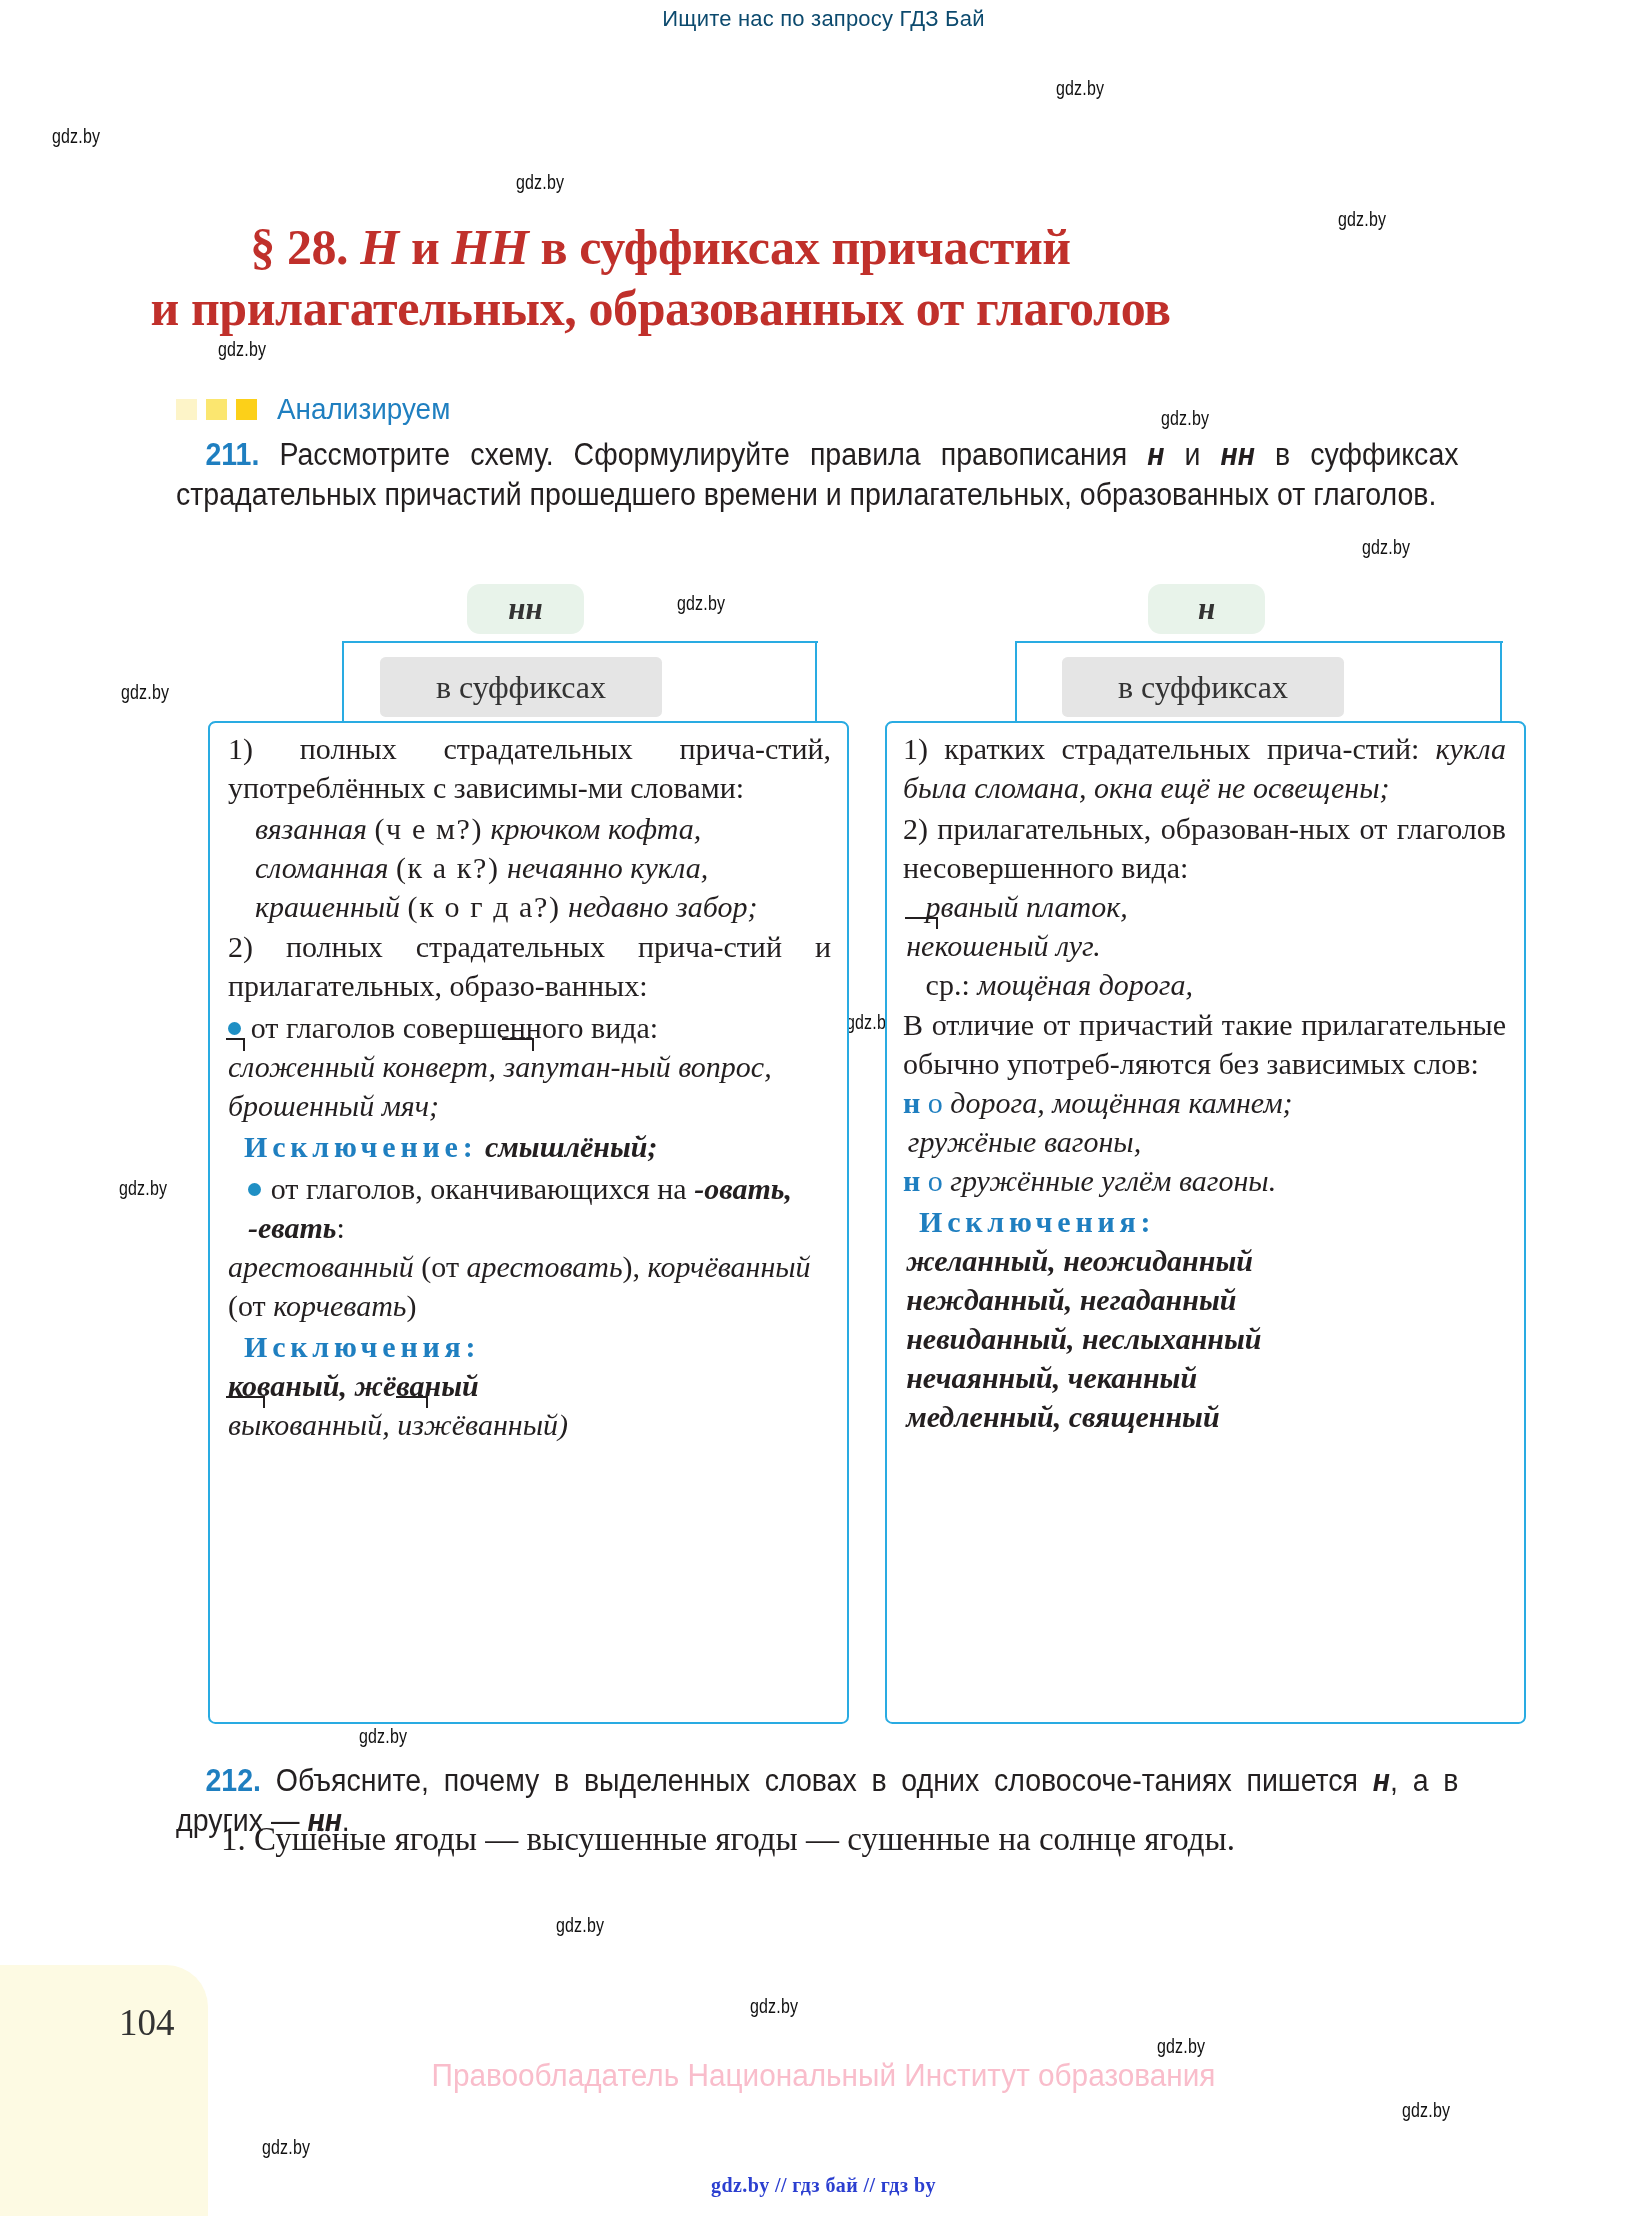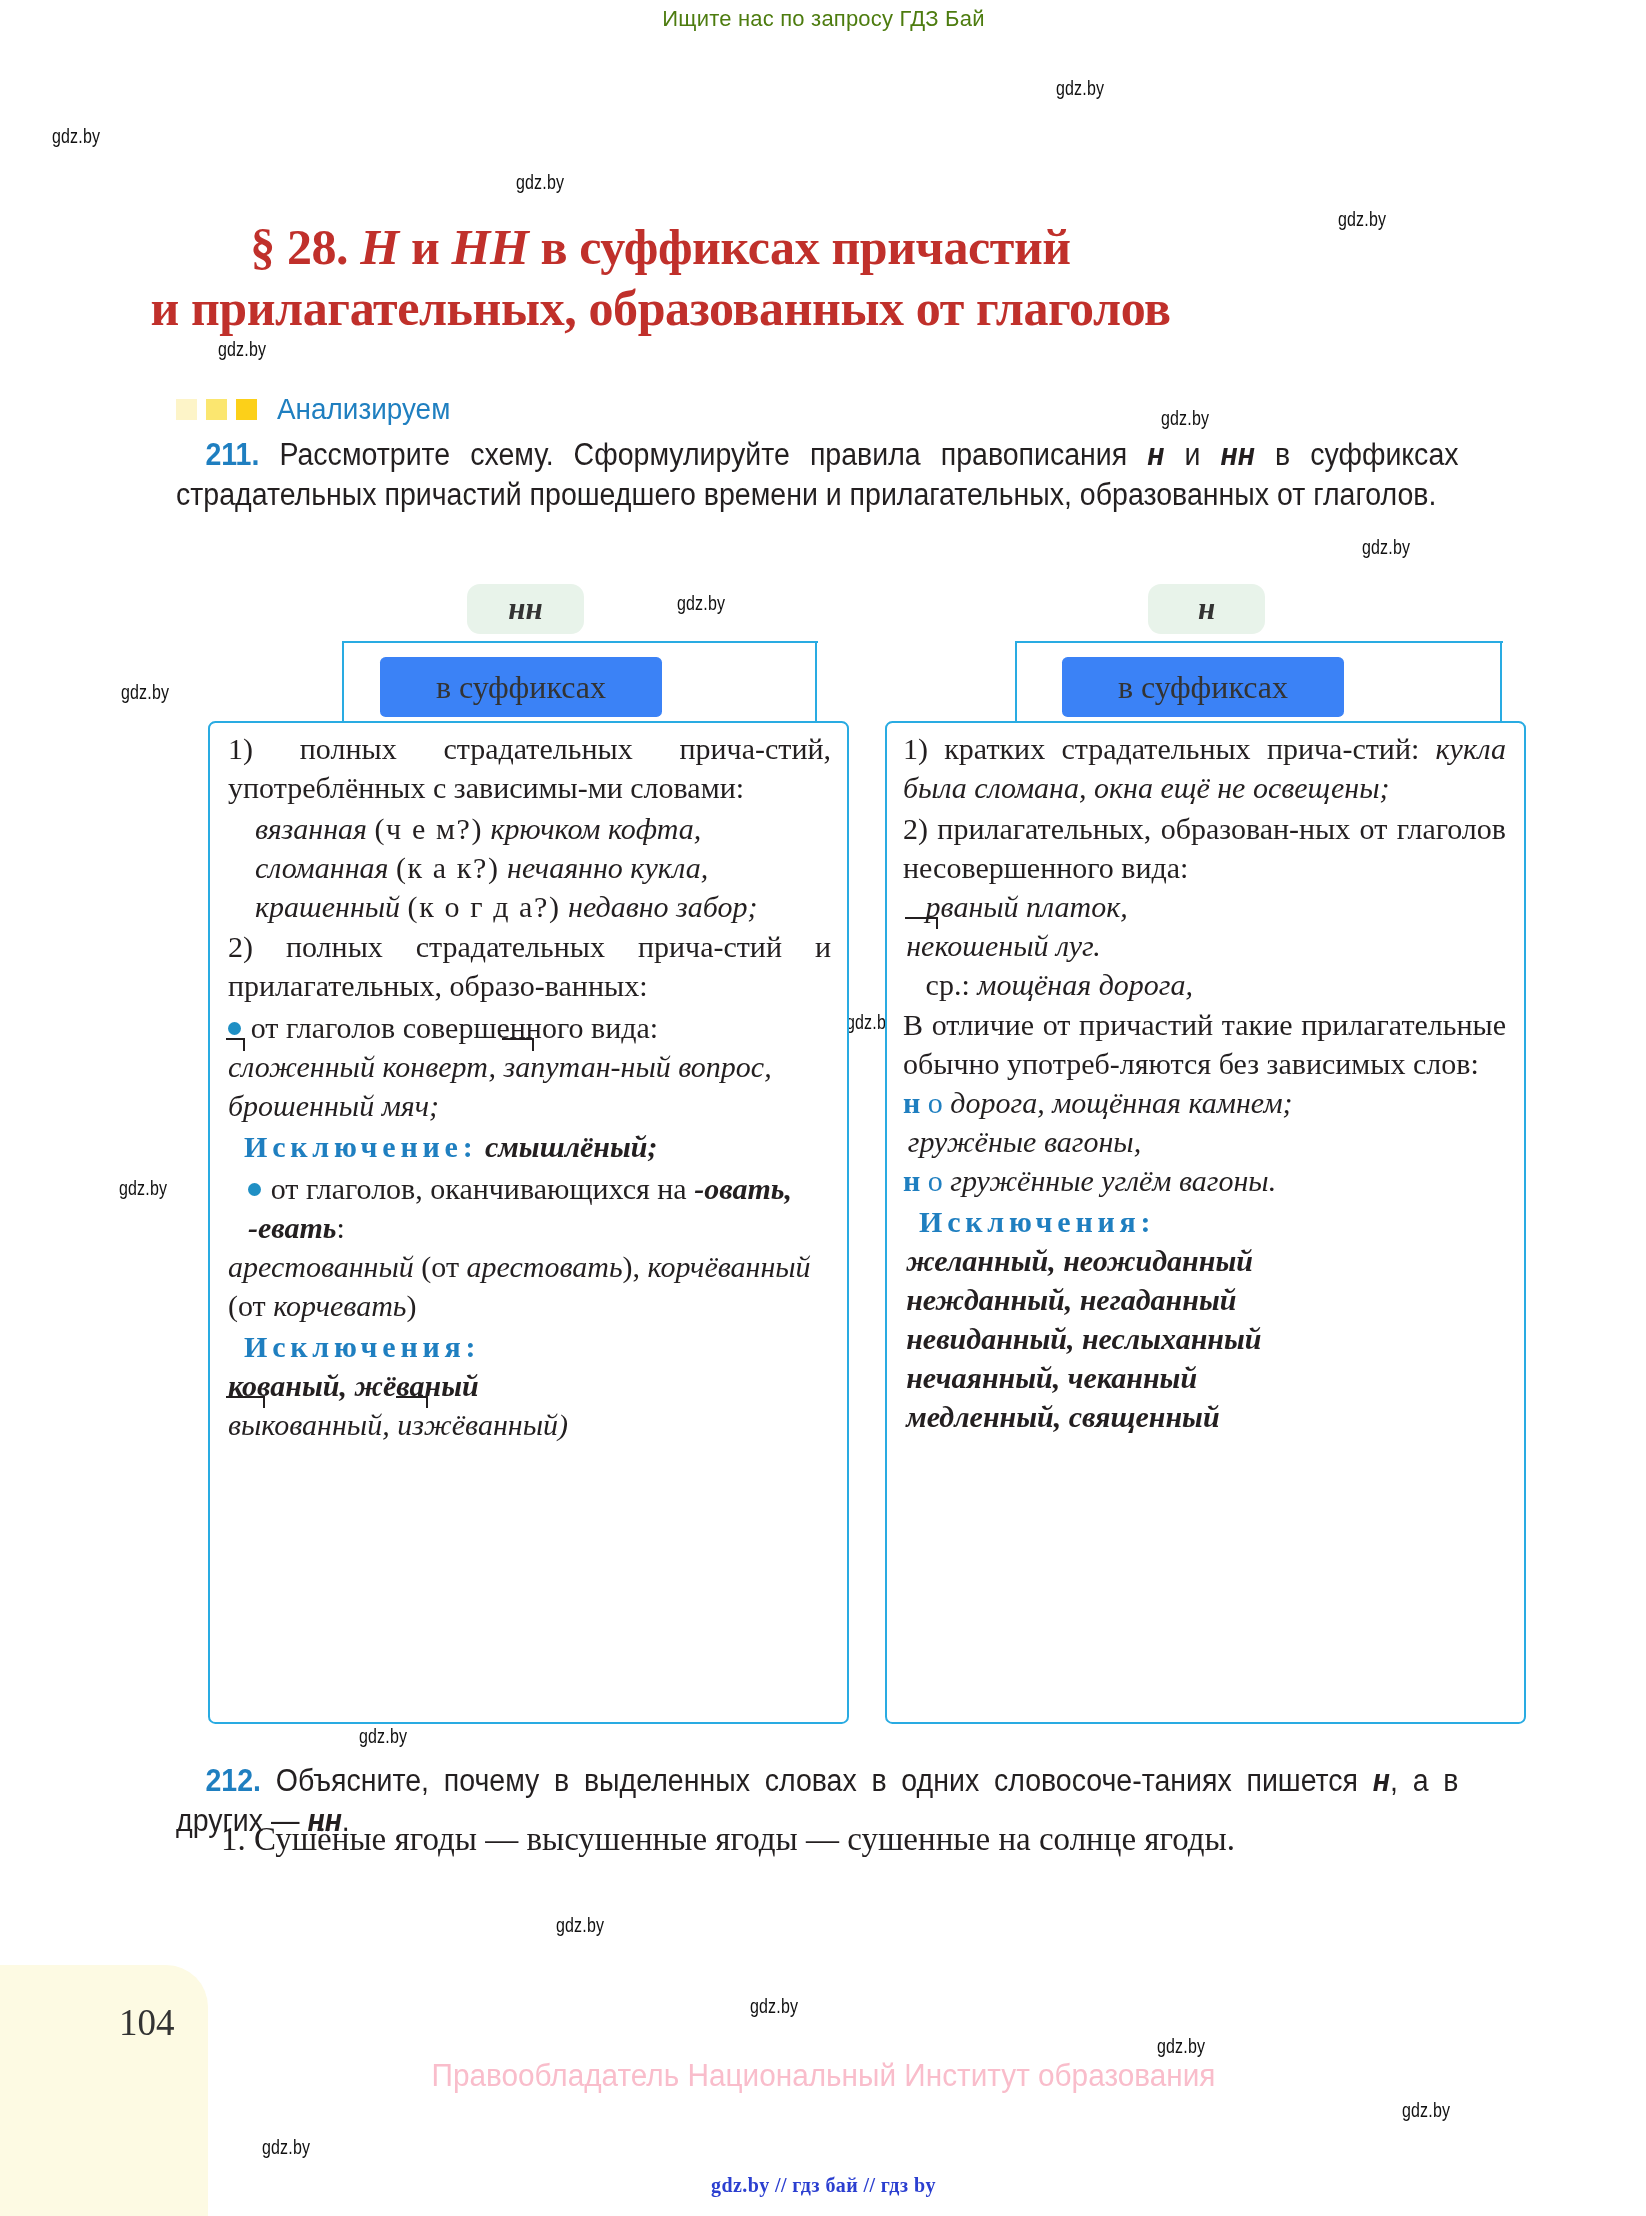--- a/index.html
+++ b/index.html
@@ -4,21 +4,21 @@
 <style>
   html,body{margin:0;padding:0;background:#fff;}
   body{width:1647px;height:2216px;position:relative;overflow:hidden;
        font-family:"Liberation Serif",serif;color:#231f20;}
 
   
   .wm{position:absolute;font-family:"Liberation Sans",sans-serif;
       font-size:20px;color:#111;white-space:nowrap;
       transform:scaleX(.80);transform-origin:left center;letter-spacing:0.2px;}
   .topbanner{position:absolute;top:6.4px;left:0;width:100%;text-align:center;
-      font-family:"Liberation Sans",sans-serif;font-size:22px;color:#4d7c0f;
+      font-family:"Liberation Sans",sans-serif;font-size:22px;color:#0c4a6e;
       font-weight:400;letter-spacing:0.2px;}
 
   
   .title{position:absolute;left:0;width:1321px;text-align:center;
      color:#c0302b;font-weight:bold;font-size:50px;line-height:1.12;
      font-family:"Liberation Serif",serif;letter-spacing:-0.4px;}
   .title .ital{font-style:italic;}
 
   
   .analyz{position:absolute;left:176px;top:392px;display:flex;align-items:center;gap:9px;}
@@ -33,21 +33,21 @@
         transform:scaleX(.92);transform-origin:left top;text-align:justify;}
   .exnum{color:#1f7fc0;font-weight:bold;}
   .b{font-weight:normal;} .i{font-style:italic;}
   .bi{font-weight:bold;font-style:italic;}
 
   
   .tag{position:absolute;background:#e8f3ea;border-radius:13px;
        display:flex;align-items:center;justify-content:center;
        font-family:"Liberation Serif",serif;font-style:italic;font-weight:bold;
        font-size:31px;color:#333;}
-  .suffbox{position:absolute;background:#3b82f6;border-radius:5.6px;
+  .suffbox{position:absolute;background:#e5e5e5;border-radius:5.6px;
        display:flex;align-items:center;justify-content:center;
        font-family:"Liberation Serif",serif;font-size:32px;color:#333;}
   .hline{position:absolute;background:#29abe2;height:2.4px;}
   .vline{position:absolute;background:#29abe2;width:2.4px;}
   .arrowhead{position:absolute;width:0;height:0;
        border-left:10.5px solid transparent;border-right:10.5px solid transparent;
        border-top:17.7px solid #29abe2;}
 
   
   .panel{position:absolute;border:2.4px solid #29abe2;border-radius:7.3px;background:#fff;}

